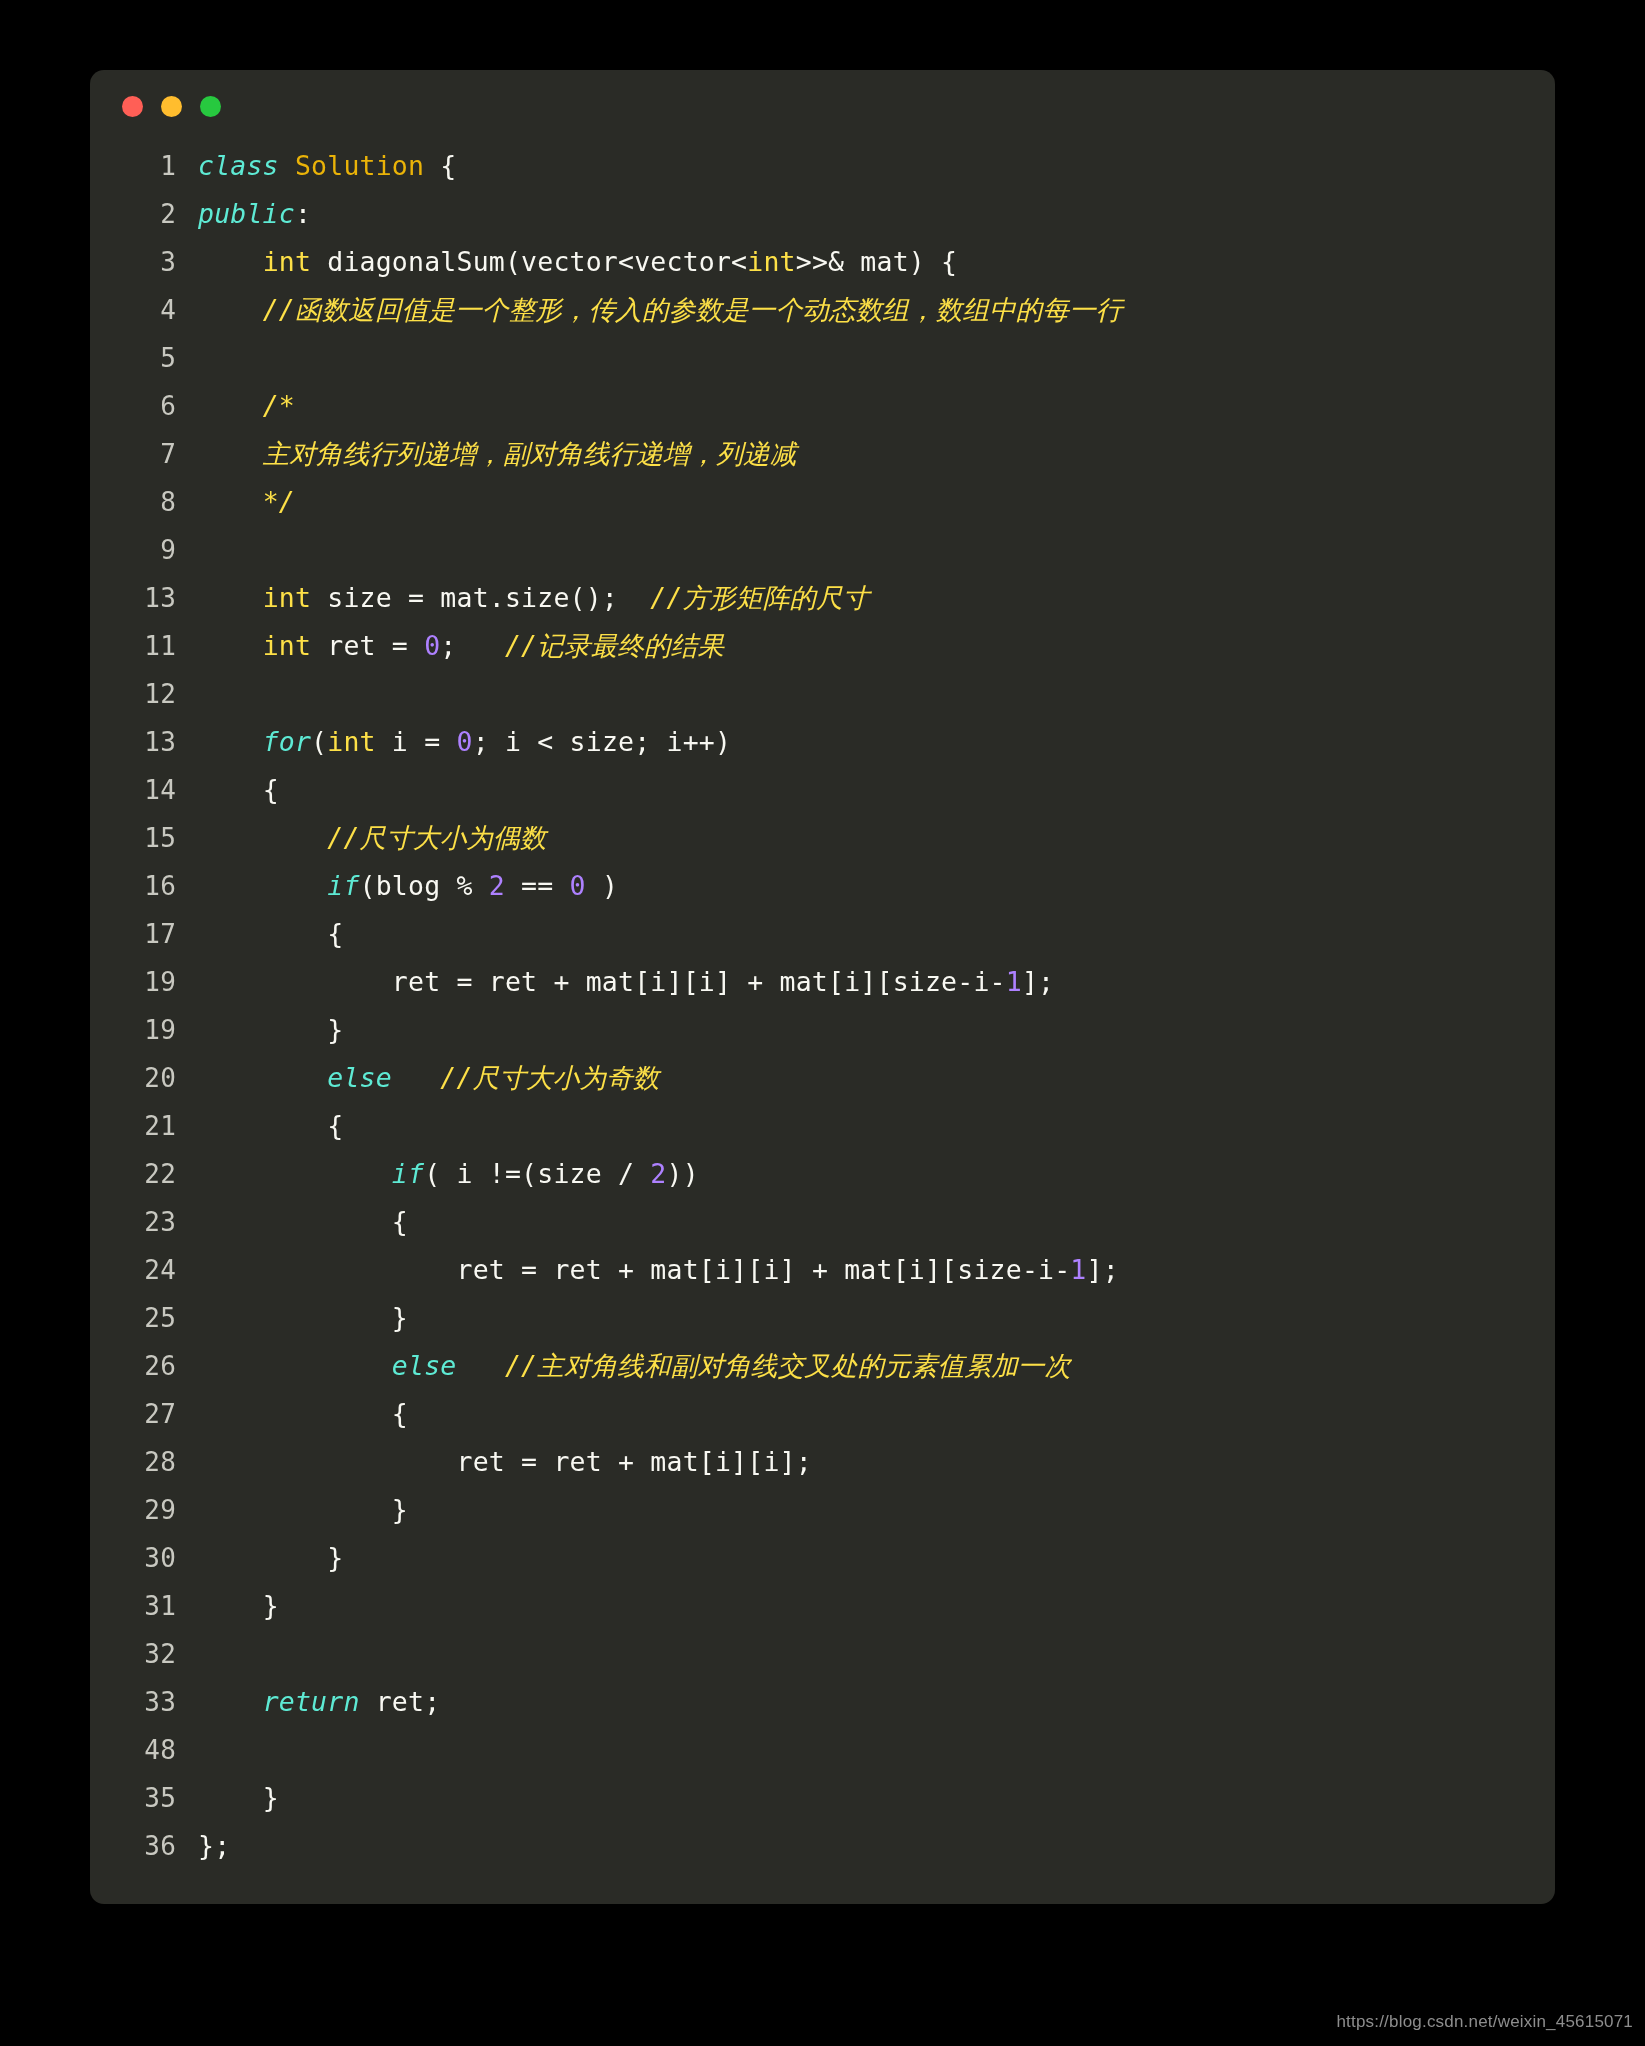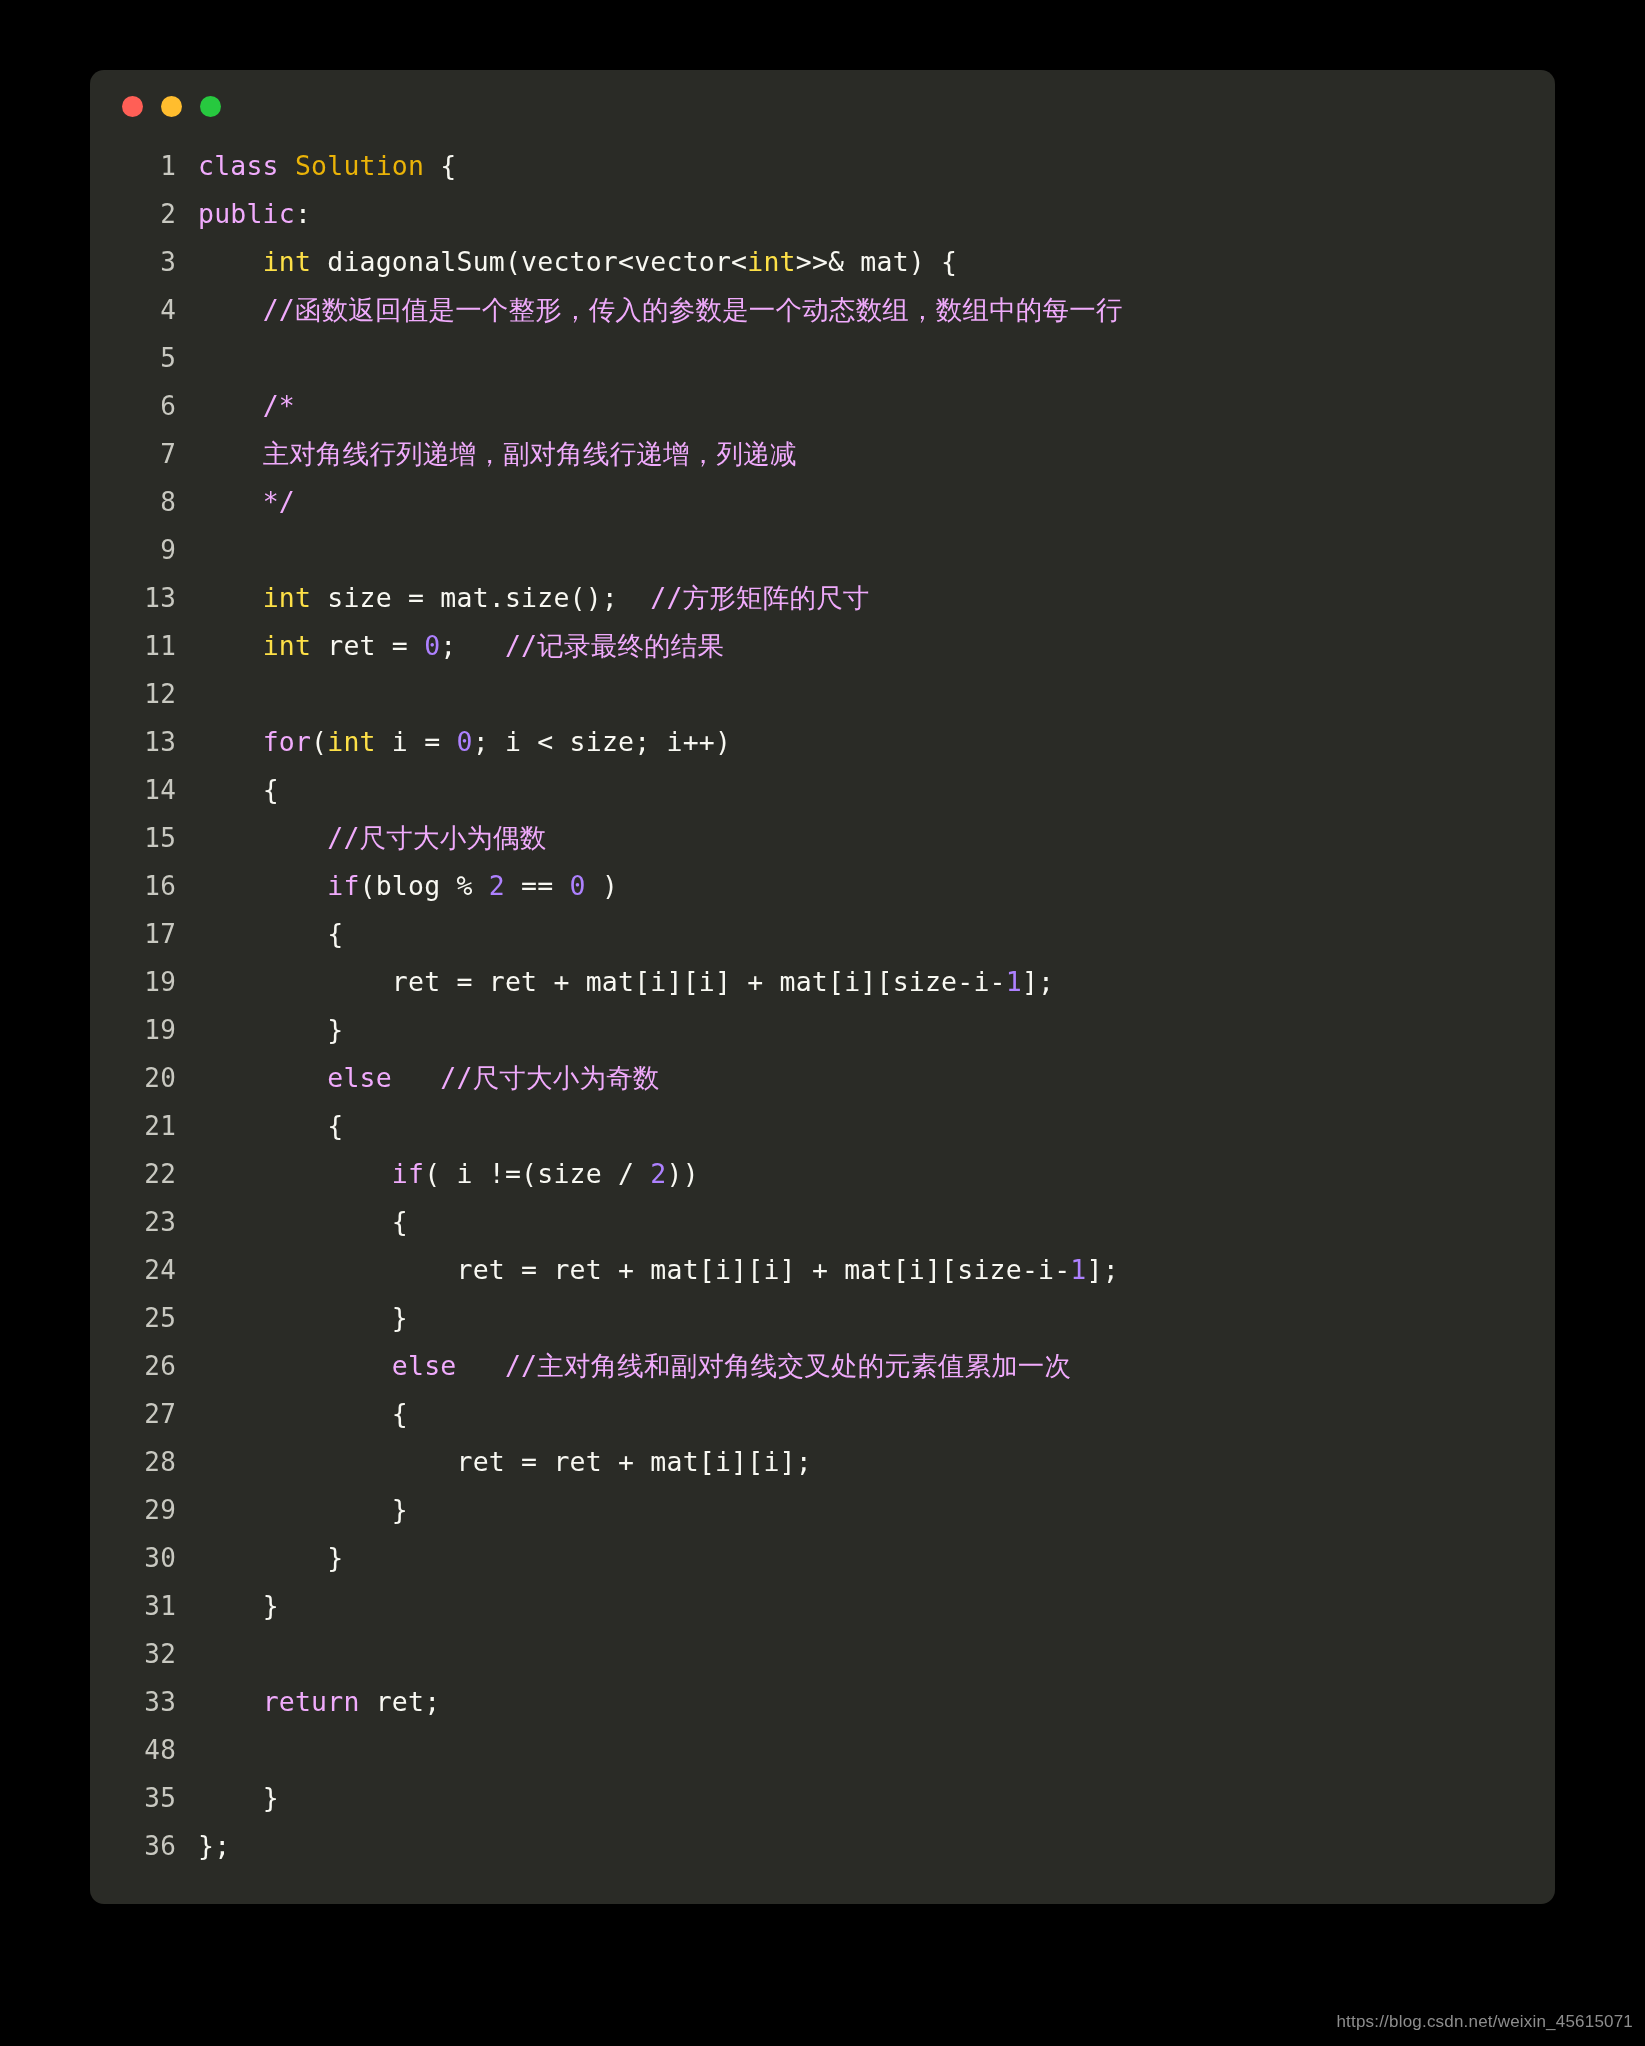--- a/index.html
+++ b/index.html
@@ -76,25 +76,25 @@
   }
   .code {
     flex: 1 1 auto;
     color: #f8f8f2;
     white-space: pre-wrap;
     word-break: break-word;
     min-height: 48px;
   }
 
   
-  .kw   { color: #f0abfc; }   
+  .kw   { color: #5eead4; font-style: italic; }   
   .typ  { color: #fde047; }   
   .cls  { color: #eab308; }   
   .num  { color: #ae81ff; }   
-  .cmt  { color: #f0abfc; }   
+  .cmt  { color: #fde047; font-style: italic; }   
   .pun  { color: #f8f8f2; }   
 
   
   #watermark {
     position: absolute;
     right: 12px;
     bottom: 14px;
     color: #8d8d8d;
     font-size: 17px;
     font-family: "Liberation Sans", sans-serif;

